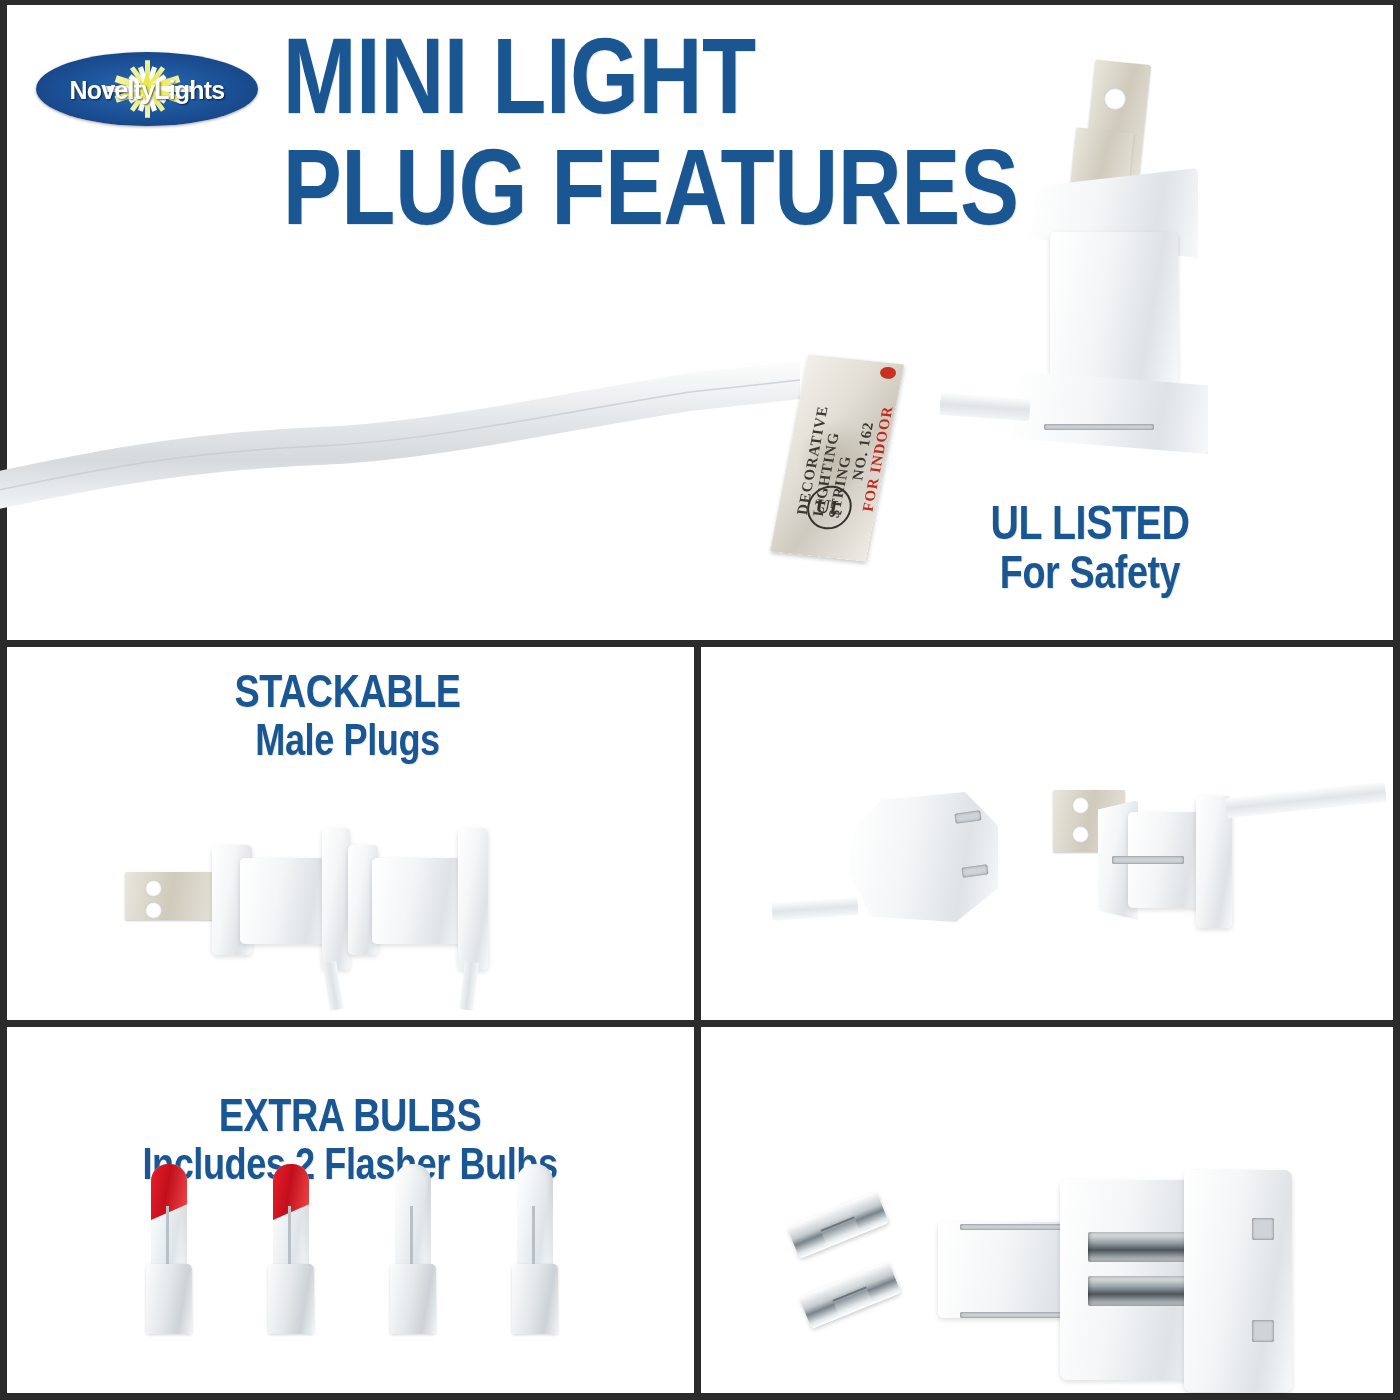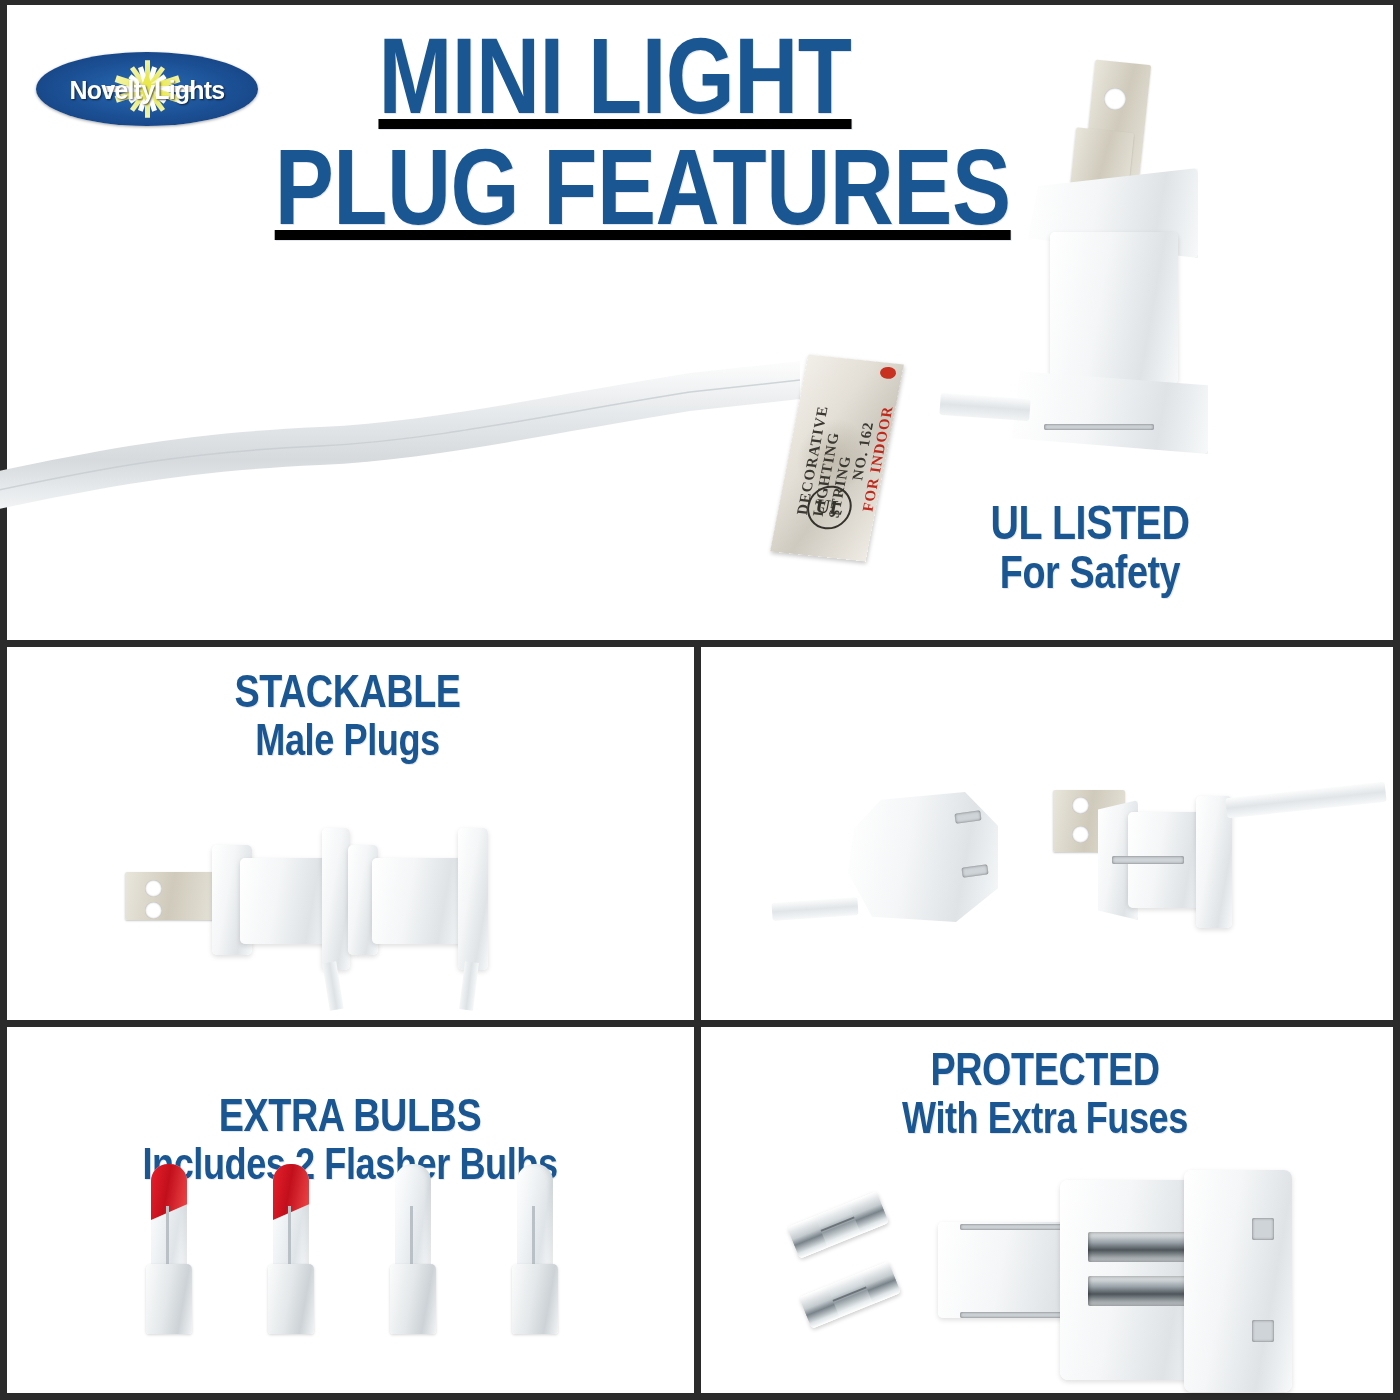--- a/index.html
+++ b/index.html
@@ -51,25 +51,23 @@
     letter-spacing: -0.5px;
     transform: scaleX(0.82);
     transform-origin: center center;
     white-space: nowrap;
     text-shadow: 1px 1px 0 rgba(200,210,225,0.55);
   }
 
   
   #title-block {
     position: absolute;
-    left: 200px;
+    left: 208px;
     top: 22px;
     width: 830px;
-    text-align: center;
-    text-decoration: underline;
   }
   #title-line1 { font-size: 108px; line-height: 1.0; }
   #title-line2 { font-size: 108px; line-height: 1.05; }
 
   
   #logo {
     position: absolute;
     left: 36px;
     top: 52px;
     width: 222px;
@@ -449,24 +447,20 @@
     <div class="glass"></div>
     <div class="filament"></div>
     <div class="base"></div>
   </div>
   <div class="bulb" style="left:506px; top:1164px;">
     <div class="glass"></div>
     <div class="filament"></div>
     <div class="base"></div>
   </div>
 
-  <div class="caption" id="cap-protected">
-    <div class="blue-head l1">PROTECTED</div>
-    <div class="blue-sub  l2">With Extra Fuses</div>
-  </div>
 
   <div class="fuse" style="left:790px; top:1208px;">
     <div class="cap l"></div>
     <div class="cap r"></div>
     <div class="wire"></div>
   </div>
   <div class="fuse" style="left:802px; top:1278px;">
     <div class="cap l"></div>
     <div class="cap r"></div>
     <div class="wire"></div>

